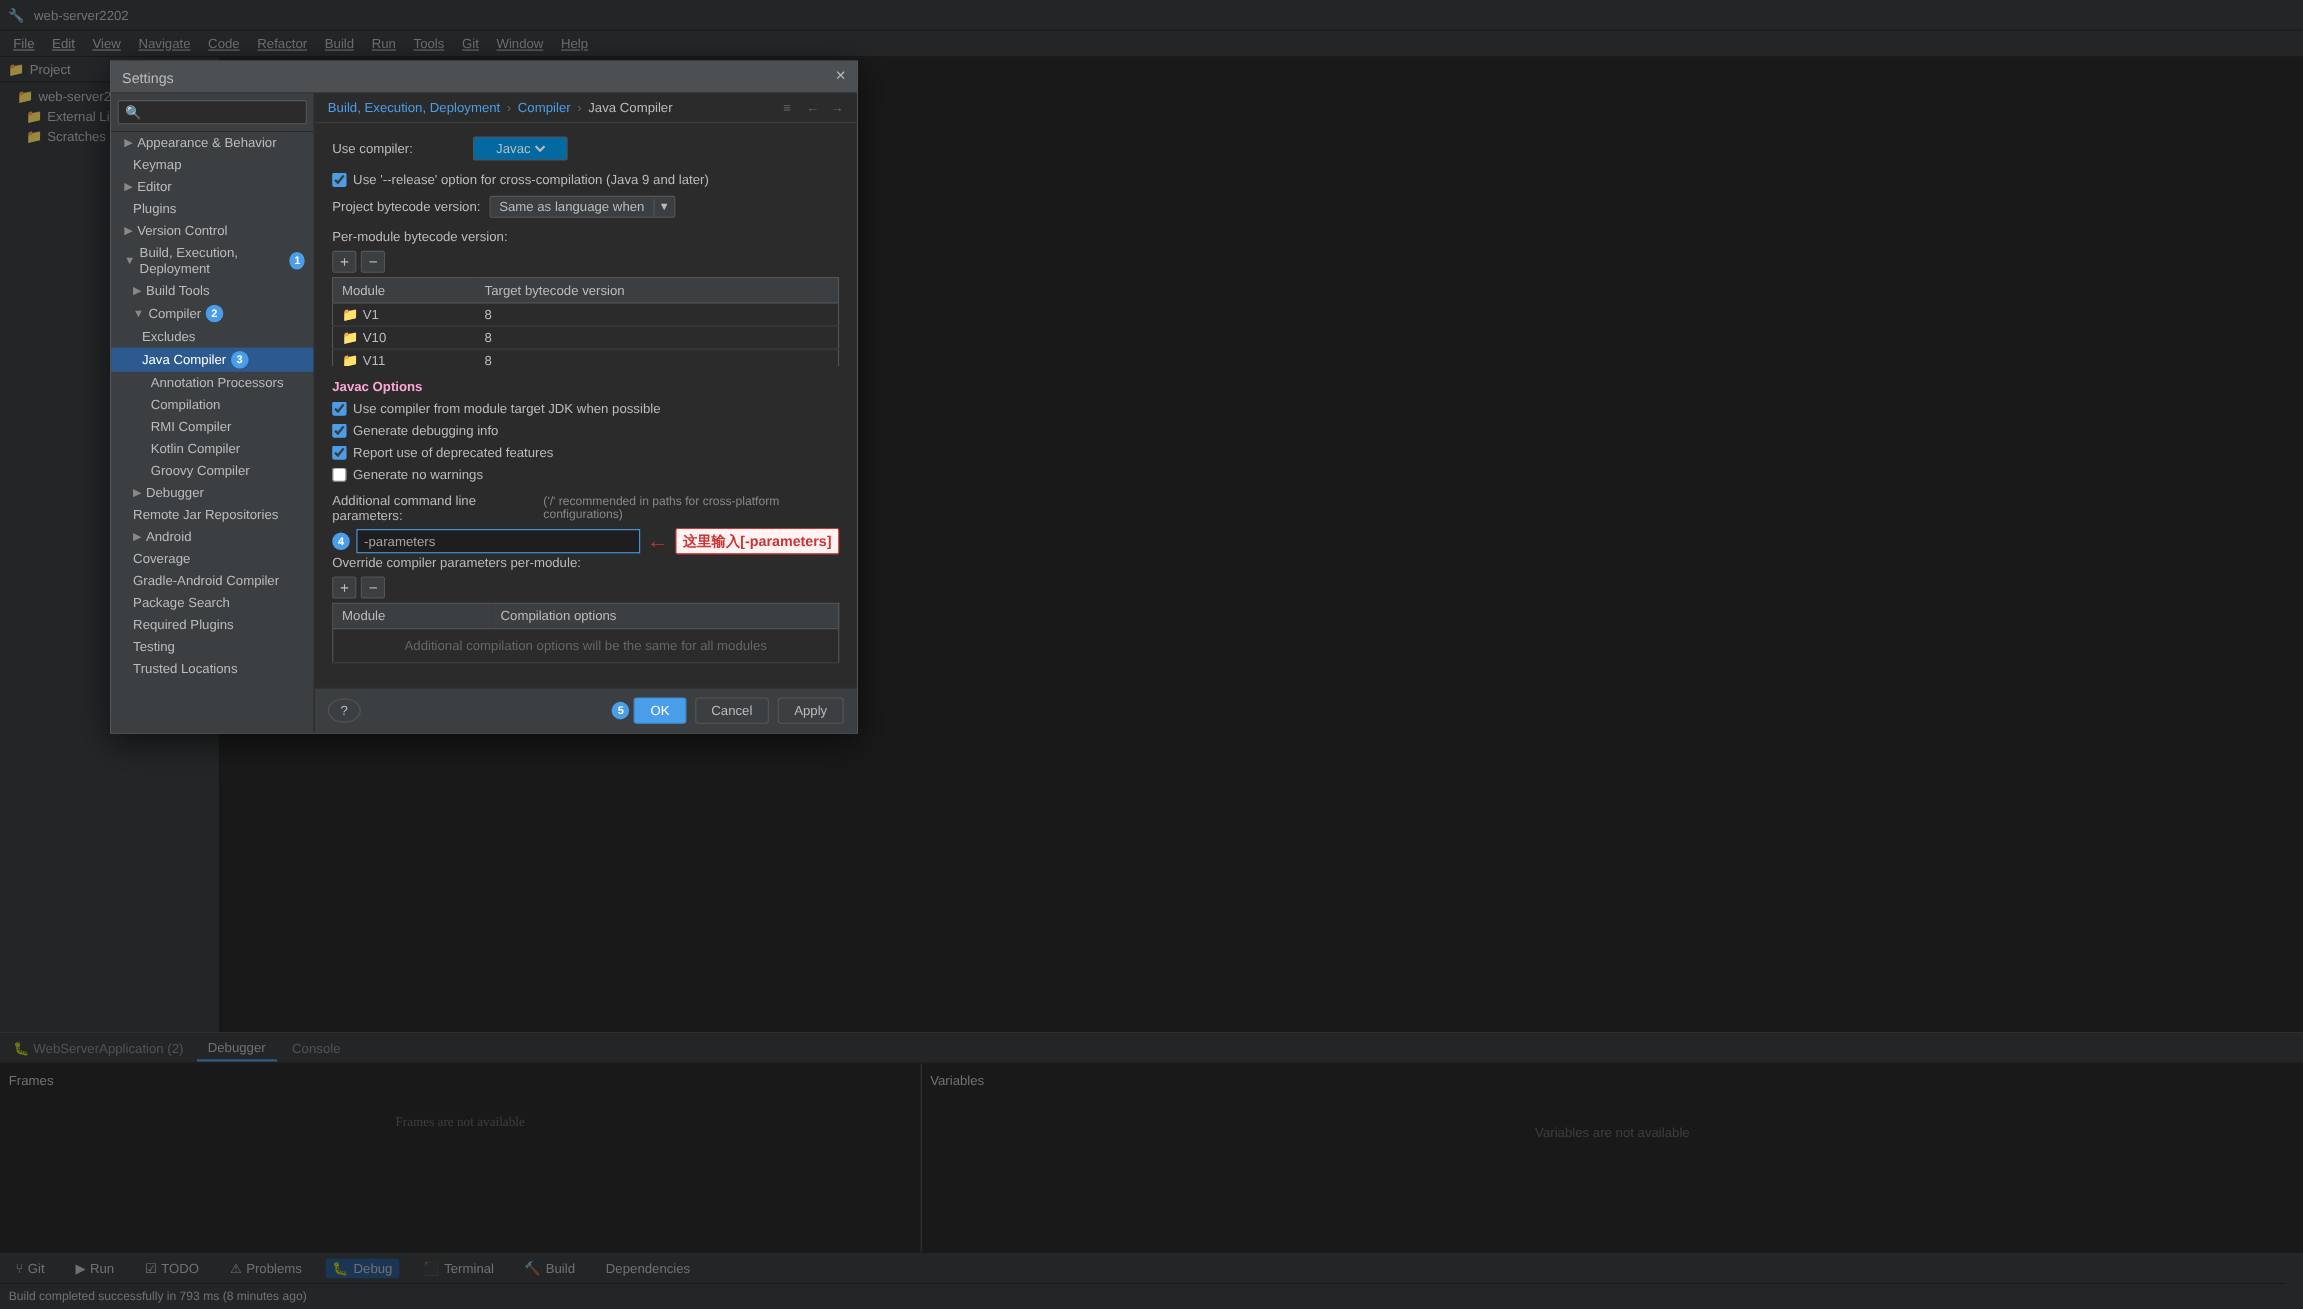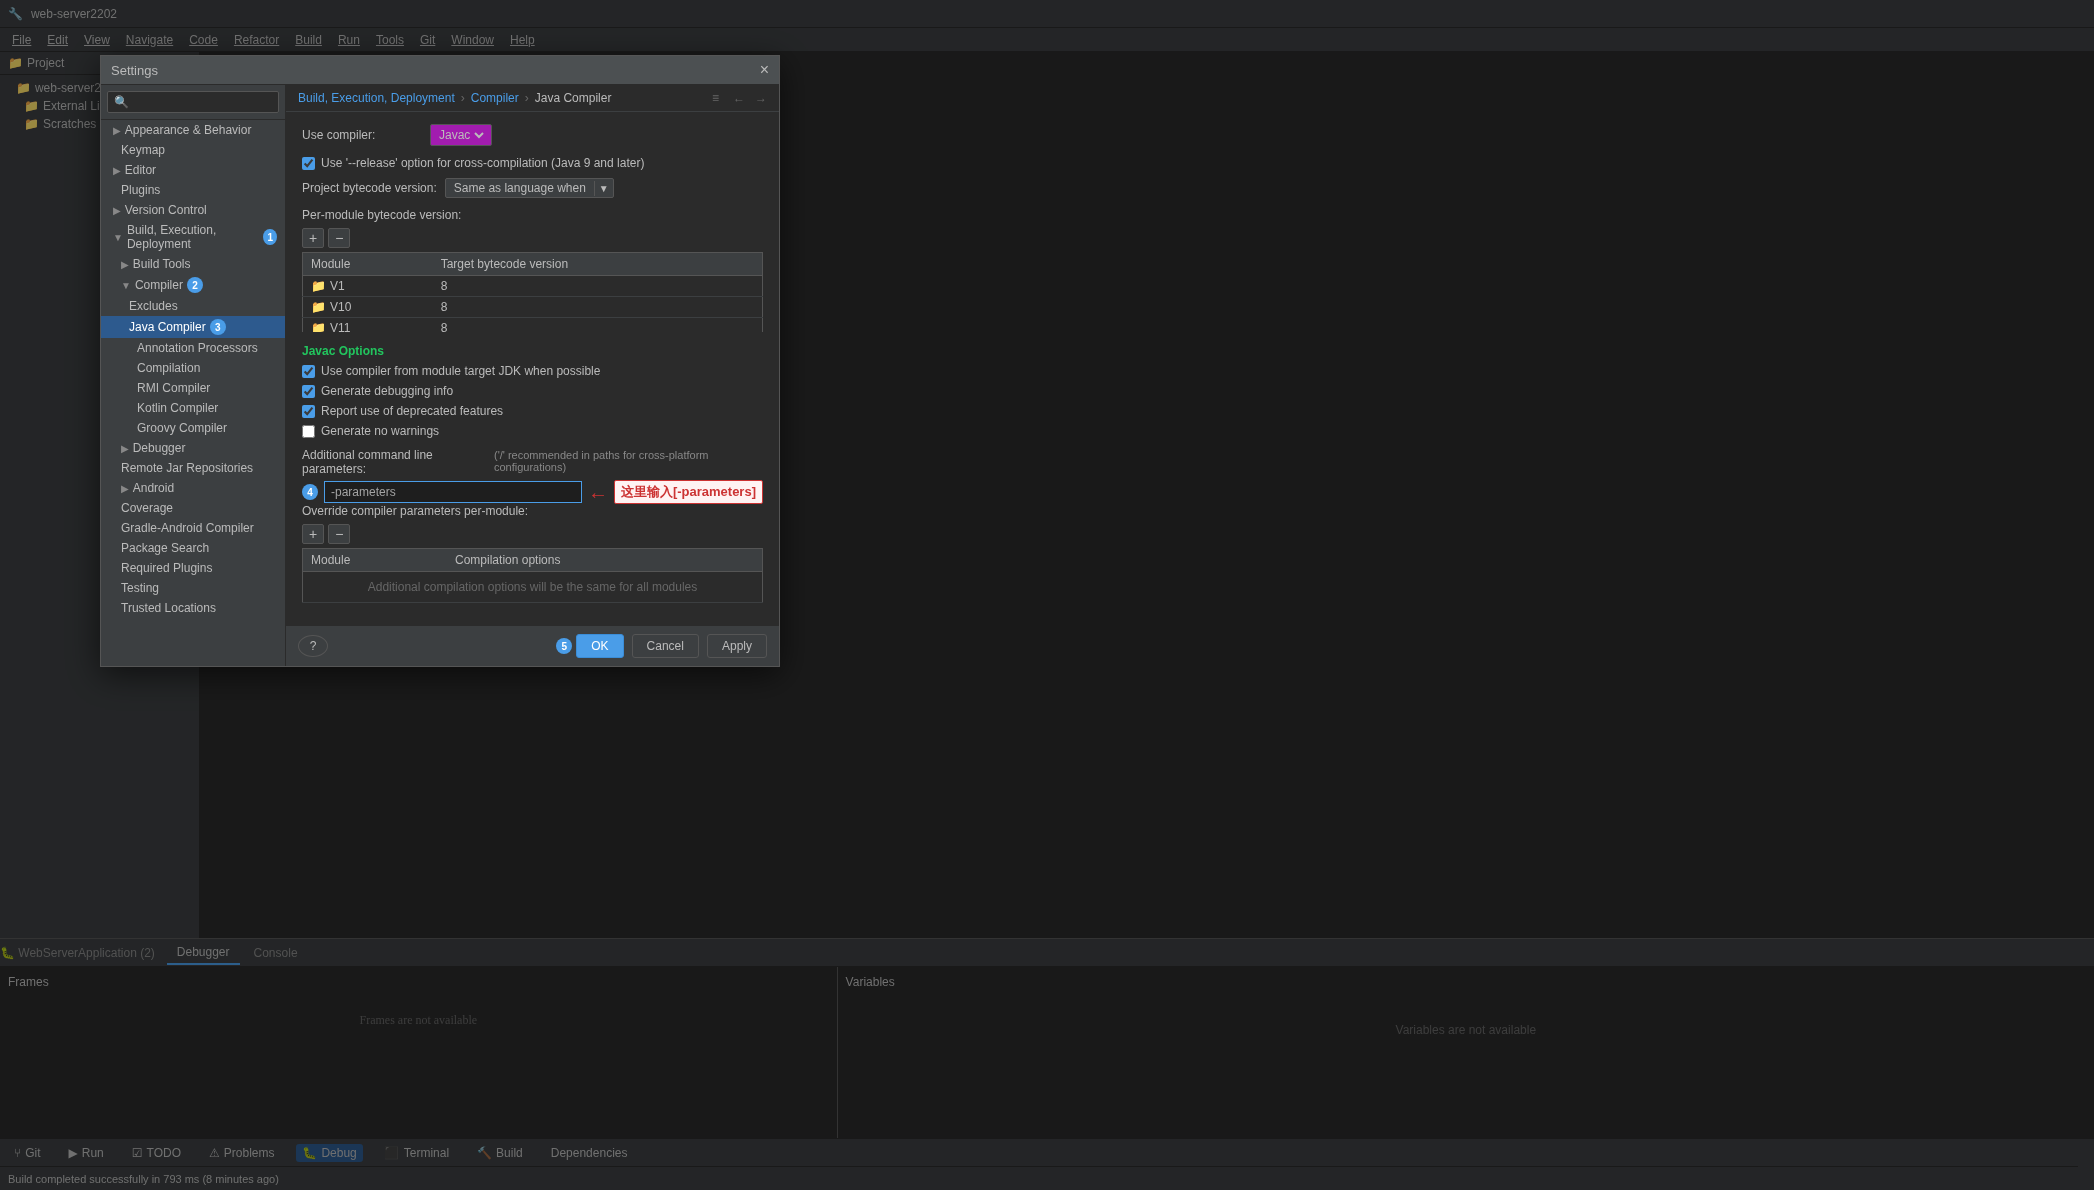--- a/index.html
+++ b/index.html
@@ -62,33 +62,33 @@
     
     .section-label { color: #bbb; font-size: 12px; margin-bottom: 6px; }
     .module-table { width: 100%; border-collapse: collapse; border: 1px solid #555; margin-bottom: 10px; }
     .module-table th { background: #3c3f41; color: #bbb; font-size: 12px; font-weight: normal; padding: 4px 8px; text-align: left; border-bottom: 1px solid #555; }
     .module-table td { color: #bbb; font-size: 12px; padding: 3px 8px; border-bottom: 1px solid #3c3f41; }
     .module-table .folder-icon { color: #c8a000; margin-right: 4px; }
     .table-toolbar { display: flex; gap: 4px; margin-bottom: 4px; }
     .table-btn { background: #3c3f41; border: 1px solid #555; color: #bbb; padding: 1px 6px; font-size: 14px; cursor: pointer; border-radius: 2px; }
 
     
-    .section-title { color: #22c55e; font-size: 12px; font-weight: bold; margin: 10px 0 6px 0; }
+    .section-title { color: #f9a8d4; font-size: 12px; font-weight: bold; margin: 10px 0 6px 0; }
     .cmd-input { background: #1e1e1e; border: 1px solid #4a9de8; color: #a3a3a3; padding: 3px 6px; font-size: 12px; flex: 1; outline: none; }
 
     
     .dialog-footer { padding: 8px 12px; background: #3c3f41; border-top: 1px solid #2b2b2b; display: flex; align-items: center; justify-content: flex-end; gap: 8px; }
     .btn { padding: 4px 14px; border-radius: 3px; font-size: 12px; cursor: pointer; border: 1px solid #555; }
     .btn-primary { background: #4a9de8; color: #fff; border-color: #3a8dd8; }
     .btn-default { background: #3c3f41; color: #bbb; }
     .btn-help { background: transparent; border: 1px solid #555; color: #bbb; border-radius: 50%; width: 22px; height: 22px; display: flex; align-items: center; justify-content: center; cursor: pointer; margin-right: auto; }
 
     
     .debug-panel { height: 200px; background: #2b2b2b; border-top: 1px solid #555; display: flex; flex-direction: column; }
-    .debug-tabs { display: flex; align-items: center; padding: 0 0; background: #3c3f41; border-bottom: 1px solid #2b2b2b; height: 28px; gap: 4px; }
+    .debug-tabs { display: flex; align-items: center; padding: 0 12px; background: #3c3f41; border-bottom: 1px solid #2b2b2b; height: 28px; gap: 4px; }
     .debug-tab { padding: 4px 10px; font-size: 12px; color: #888; cursor: pointer; }
     .debug-tab.active { color: #bbb; border-bottom: 2px solid #4a9de8; }
     .debug-content { display: flex; flex: 1; }
     .frames-panel { width: 40%; border-right: 1px solid #555; padding: 4px 8px; }
     .frames-title { color: #bbb; font-size: 12px; padding: 4px 0; }
     .frames-empty { color: #666; font-size: 12px; text-align: center; padding: 20px; font-family: Liberation Serif, serif; }
     .variables-panel { flex: 1; padding: 4px 8px; }
     .variables-title { color: #bbb; font-size: 12px; padding: 4px 0; }
     .variables-empty { color: #666; font-size: 12px; text-align: center; padding: 30px; }
 
@@ -97,21 +97,21 @@
     .status-text { color: #bbb; font-size: 11px; }
 
     
     .bottom-toolbar { height: 28px; background: #3c3f41; border-top: 1px solid #2b2b2b; display: flex; align-items: center; padding: 0 8px; gap: 16px; }
     .bottom-tab { color: #bbb; font-size: 12px; cursor: pointer; display: flex; align-items: center; gap: 4px; padding: 2px 6px; }
     .bottom-tab.active { background: #2d5a8e; border-radius: 3px; }
 
     
     .circle-badge { display: inline-flex; align-items: center; justify-content: center; background: #4a9de8; color: #fff; border-radius: 50%; width: 16px; height: 16px; font-size: 10px; font-weight: bold; }
 
-    .select-wrapper { display: flex; align-items: center; background: #a21caf; border: 1px solid #555; border-radius: 2px; padding: 2px 4px; }
+    .select-wrapper { display: flex; align-items: center; background: #0369a1; border: 1px solid #555; border-radius: 2px; padding: 2px 16px; }
     .select-wrapper select { background: transparent; border: none; color: #bbb; font-size: 12px; outline: none; cursor: pointer; }
     .select-wrapper select option { background: #3c3f41; }
 
     .bytecode-select { display: flex; align-items: center; background: #3c3f41; border: 1px solid #555; border-radius: 2px; }
     .bytecode-select-text { color: #bbb; font-size: 12px; padding: 2px 8px; }
     .bytecode-select-arrow { color: #bbb; font-size: 10px; padding: 2px 4px; cursor: pointer; border-left: 1px solid #555; }
 
     .table-scroll-area { max-height: 80px; overflow-y: auto; }
   </style>
 </head>

